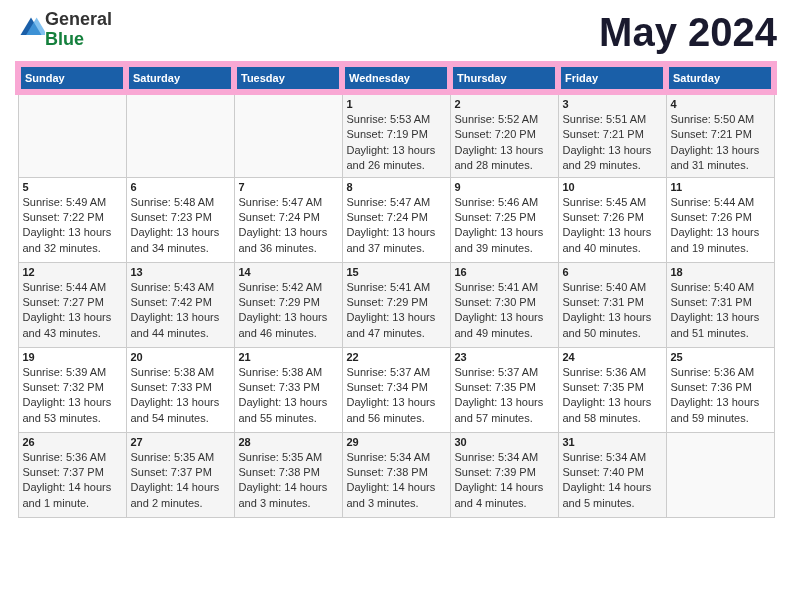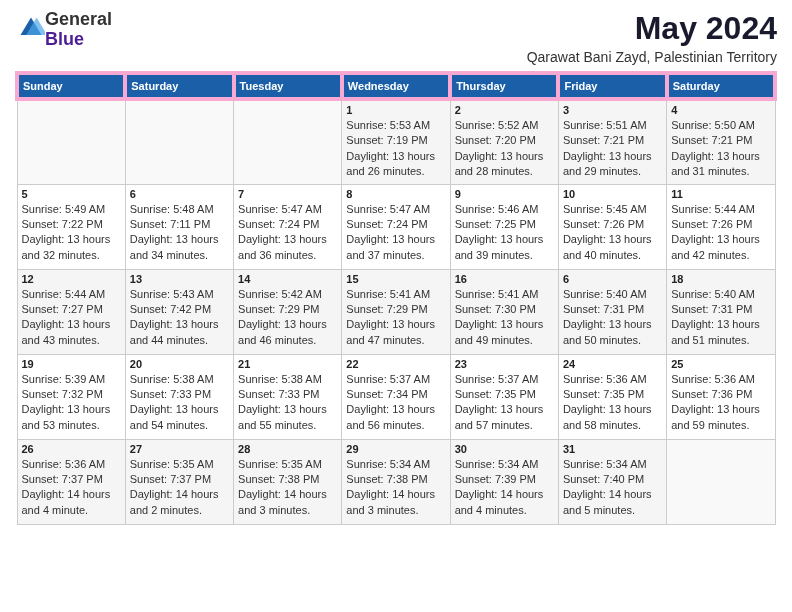--- a/index.html
+++ b/index.html
@@ -27,53 +27,53 @@
     }
     .logo-text {
       font-size: 18px;
       font-weight: bold;
       line-height: 1.1;
     }
     .logo-text .general {
       color: #333;
     }
     .logo-text .blue {
-      color: #4c1d95;
+      color: #15803d;
     }
     .logo-icon {
       width: 28px;
       height: 28px;
       margin-left: 2px;
     }
     .title-block {
       text-align: right;
     }
     .month-title {
-      font-size: 32px;
+      font-size: 40px;
       font-weight: bold;
       color: #1a1a2e;
     }
     .location {
       font-size: 14px;
       color: #333;
       margin-top: 2px;
     }
     .calendar {
       width: 100%;
       border-collapse: collapse;
       table-layout: fixed;
     }
     .calendar thead th {
       background: #1a5fa8;
       color: white;
       font-size: 11px;
       font-weight: bold;
       padding: 5px 4px;
       text-align: left;
-      border: 4px solid #f9a8d4;
+      border: 6px solid #f9a8d4;
     }
     .calendar tbody td {
       border: 1px solid #ccc;
       vertical-align: top;
       padding: 3px 4px;
       font-size: 9.5px;
       color: #333;
       height: 85px;
       width: calc(100% / 7);
       background: #fff;
@@ -112,21 +112,20 @@
           <polygon points="28,5 43,30 13,30" fill="#4da6e8" opacity="0.7"></polygon>
         </svg>
       </div>
       <div class="logo-text">
         <div><span class="general">General</span></div>
         <div><span class="blue">Blue</span></div>
       </div>
     </div>
     <div class="title-block">
       <div class="month-title">May 2024</div>
-      <div class="location">Qarawat Bani Zayd, Palestinian Territory</div>
     </div>
   </div>
 
   <table class="calendar">
     <thead>
       <tr>
         <th>Sunday</th>
         <th>Saturday</th>
         <th>Tuesday</th>
         <th>Wednesday</th>
@@ -157,41 +156,41 @@
             <div class="cell-content"><span>Sunrise: 5:50 AM</span><br><span>Sunset: 7:21 PM</span><br><span>Daylight: 13 hours</span><br><span>and 31 minutes.</span><br></div>
           </td>
         </tr>
         <tr>
           <td>
             <span class="day-number">5</span>
             <div class="cell-content"><span>Sunrise: 5:49 AM</span><br><span>Sunset: 7:22 PM</span><br><span>Daylight: 13 hours</span><br><span>and 32 minutes.</span><br></div>
           </td>
           <td>
             <span class="day-number">6</span>
-            <div class="cell-content"><span>Sunrise: 5:48 AM</span><br><span>Sunset: 7:11 PM</span><br><span>Daylight: 13 hours</span><br><span>and 34 minutes.</span><br></div>
+            <div class="cell-content"><span>Sunrise: 5:48 AM</span><br><span>Sunset: 7:23 PM</span><br><span>Daylight: 13 hours</span><br><span>and 34 minutes.</span><br></div>
           </td>
           <td>
             <span class="day-number">7</span>
             <div class="cell-content"><span>Sunrise: 5:47 AM</span><br><span>Sunset: 7:24 PM</span><br><span>Daylight: 13 hours</span><br><span>and 36 minutes.</span><br></div>
           </td>
           <td>
             <span class="day-number">8</span>
             <div class="cell-content"><span>Sunrise: 5:47 AM</span><br><span>Sunset: 7:24 PM</span><br><span>Daylight: 13 hours</span><br><span>and 37 minutes.</span><br></div>
           </td>
           <td>
             <span class="day-number">9</span>
             <div class="cell-content"><span>Sunrise: 5:46 AM</span><br><span>Sunset: 7:25 PM</span><br><span>Daylight: 13 hours</span><br><span>and 39 minutes.</span><br></div>
           </td>
           <td>
             <span class="day-number">10</span>
             <div class="cell-content"><span>Sunrise: 5:45 AM</span><br><span>Sunset: 7:26 PM</span><br><span>Daylight: 13 hours</span><br><span>and 40 minutes.</span><br></div>
           </td>
           <td>
             <span class="day-number">11</span>
-            <div class="cell-content"><span>Sunrise: 5:44 AM</span><br><span>Sunset: 7:26 PM</span><br><span>Daylight: 13 hours</span><br><span>and 42 minutes.</span><br></div>
+            <div class="cell-content"><span>Sunrise: 5:44 AM</span><br><span>Sunset: 7:26 PM</span><br><span>Daylight: 13 hours</span><br><span>and 19 minutes.</span><br></div>
           </td>
         </tr>
         <tr>
           <td>
             <span class="day-number">12</span>
             <div class="cell-content"><span>Sunrise: 5:44 AM</span><br><span>Sunset: 7:27 PM</span><br><span>Daylight: 13 hours</span><br><span>and 43 minutes.</span><br></div>
           </td>
           <td>
             <span class="day-number">13</span>
             <div class="cell-content"><span>Sunrise: 5:43 AM</span><br><span>Sunset: 7:42 PM</span><br><span>Daylight: 13 hours</span><br><span>and 44 minutes.</span><br></div>
@@ -243,21 +242,21 @@
             <div class="cell-content"><span>Sunrise: 5:36 AM</span><br><span>Sunset: 7:35 PM</span><br><span>Daylight: 13 hours</span><br><span>and 58 minutes.</span><br></div>
           </td>
           <td>
             <span class="day-number">25</span>
             <div class="cell-content"><span>Sunrise: 5:36 AM</span><br><span>Sunset: 7:36 PM</span><br><span>Daylight: 13 hours</span><br><span>and 59 minutes.</span><br></div>
           </td>
         </tr>
         <tr>
           <td>
             <span class="day-number">26</span>
-            <div class="cell-content"><span>Sunrise: 5:36 AM</span><br><span>Sunset: 7:37 PM</span><br><span>Daylight: 14 hours</span><br><span>and 4 minute.</span><br></div>
+            <div class="cell-content"><span>Sunrise: 5:36 AM</span><br><span>Sunset: 7:37 PM</span><br><span>Daylight: 14 hours</span><br><span>and 1 minute.</span><br></div>
           </td>
           <td>
             <span class="day-number">27</span>
             <div class="cell-content"><span>Sunrise: 5:35 AM</span><br><span>Sunset: 7:37 PM</span><br><span>Daylight: 14 hours</span><br><span>and 2 minutes.</span><br></div>
           </td>
           <td>
             <span class="day-number">28</span>
             <div class="cell-content"><span>Sunrise: 5:35 AM</span><br><span>Sunset: 7:38 PM</span><br><span>Daylight: 14 hours</span><br><span>and 3 minutes.</span><br></div>
           </td>
           <td>

